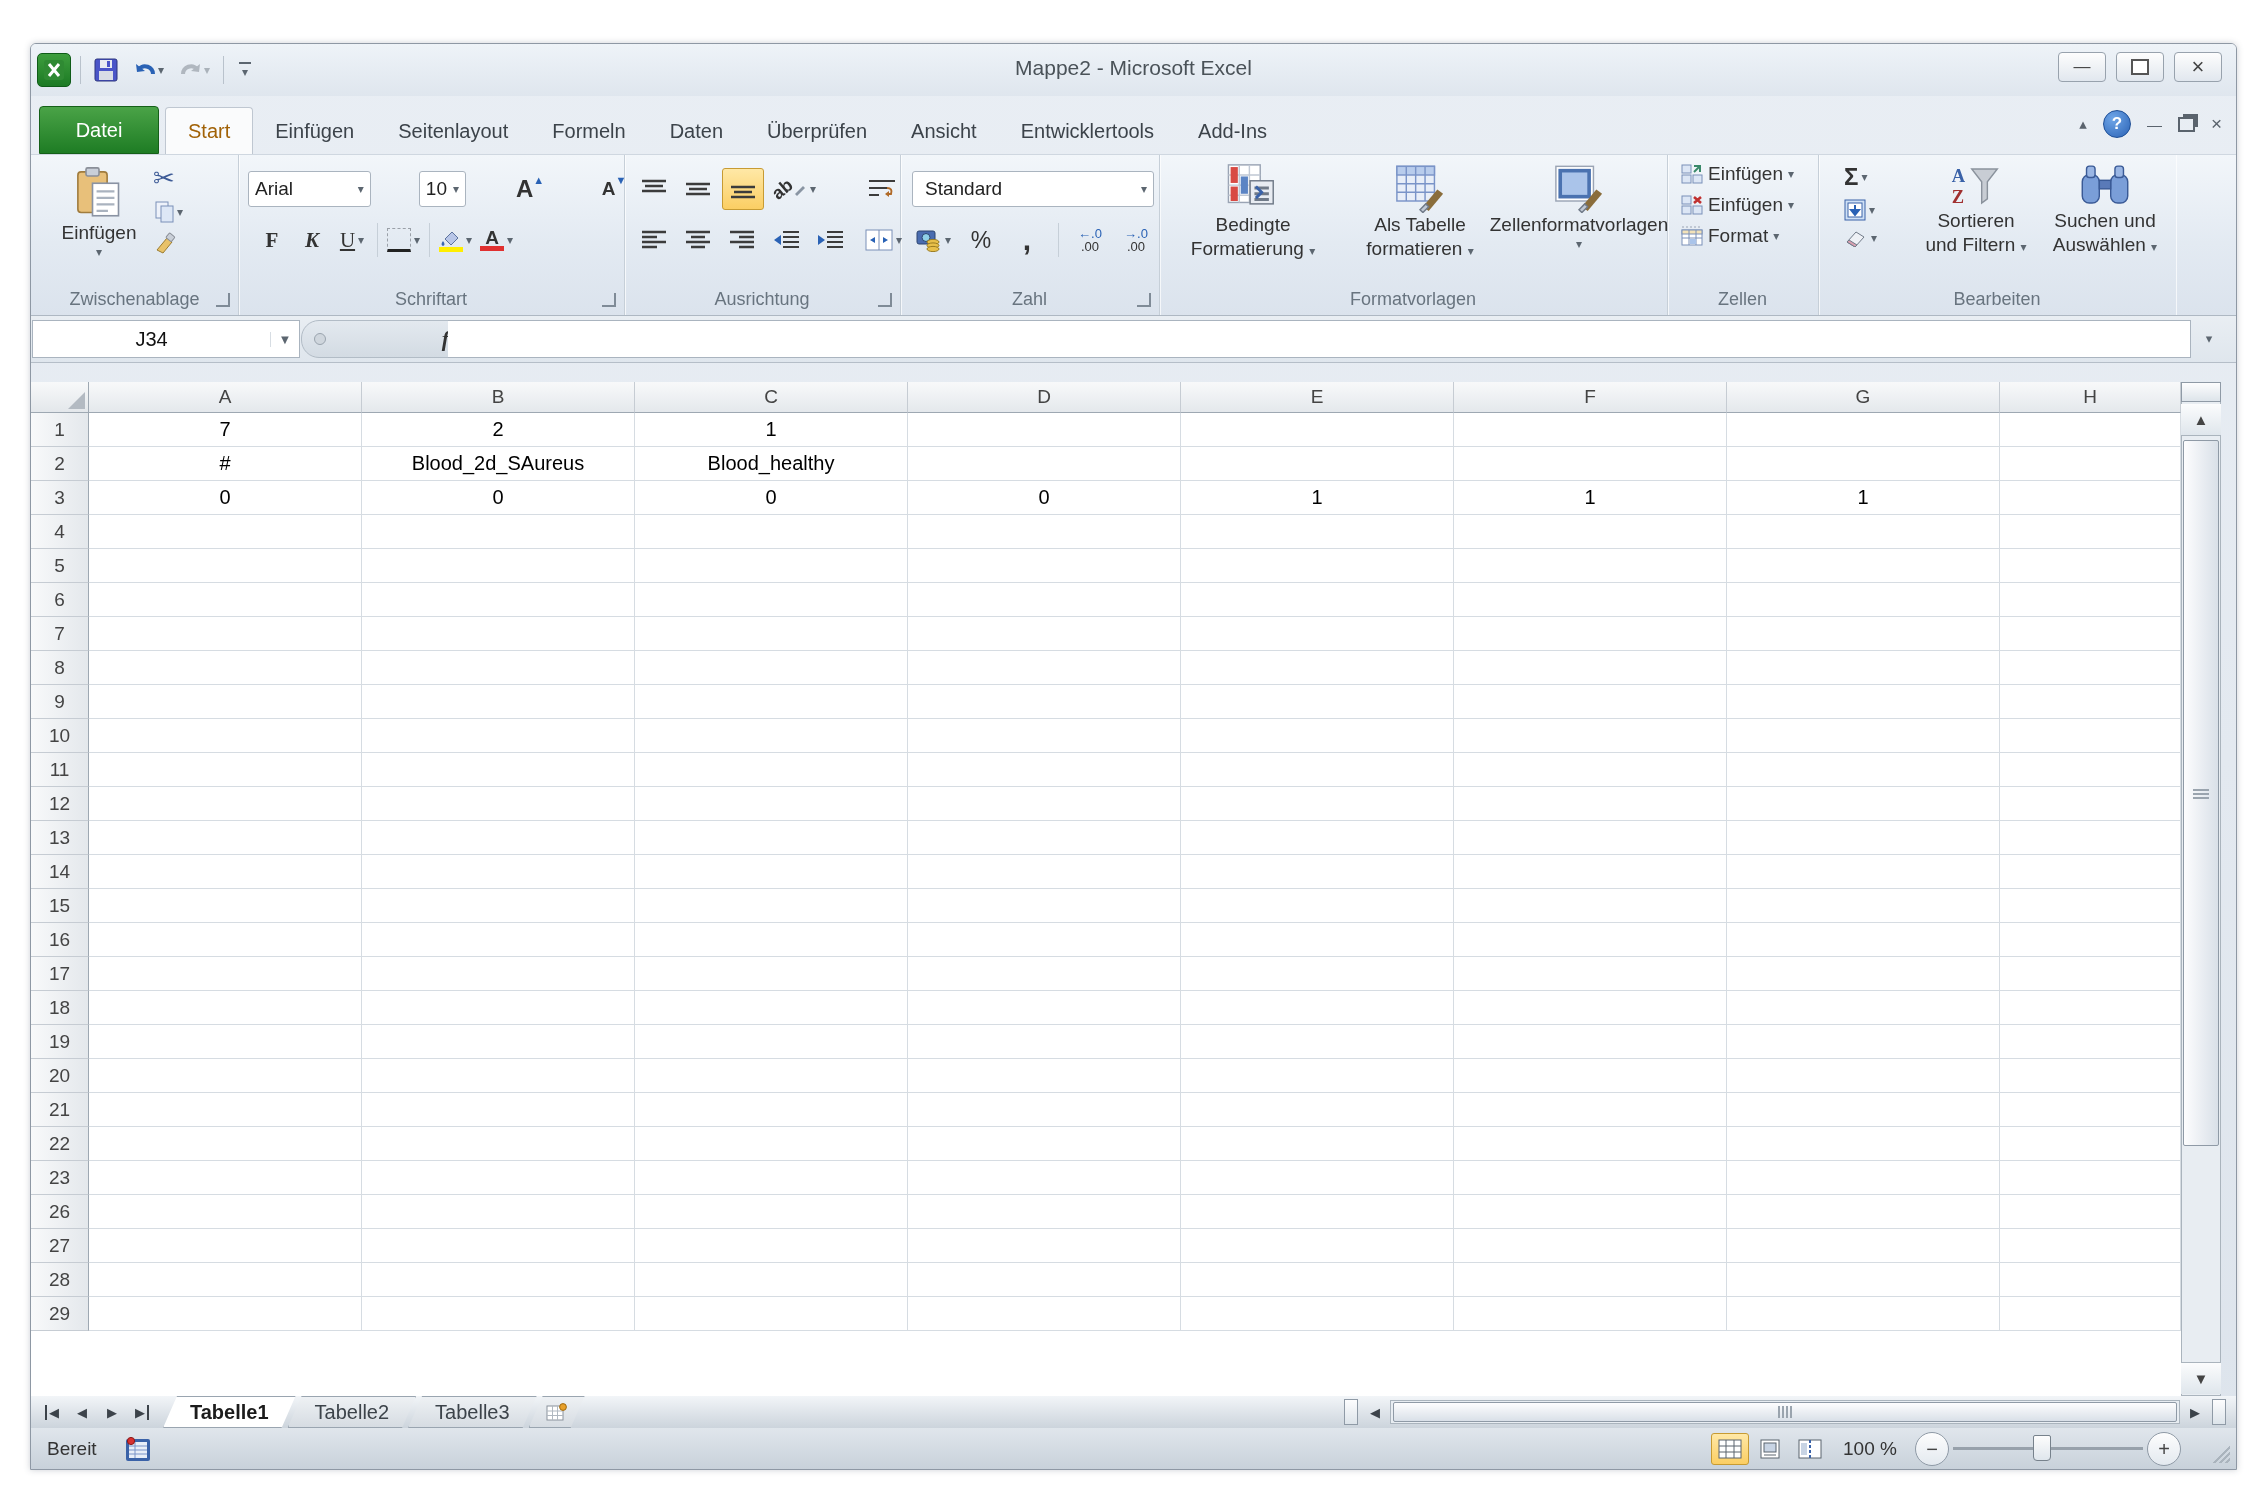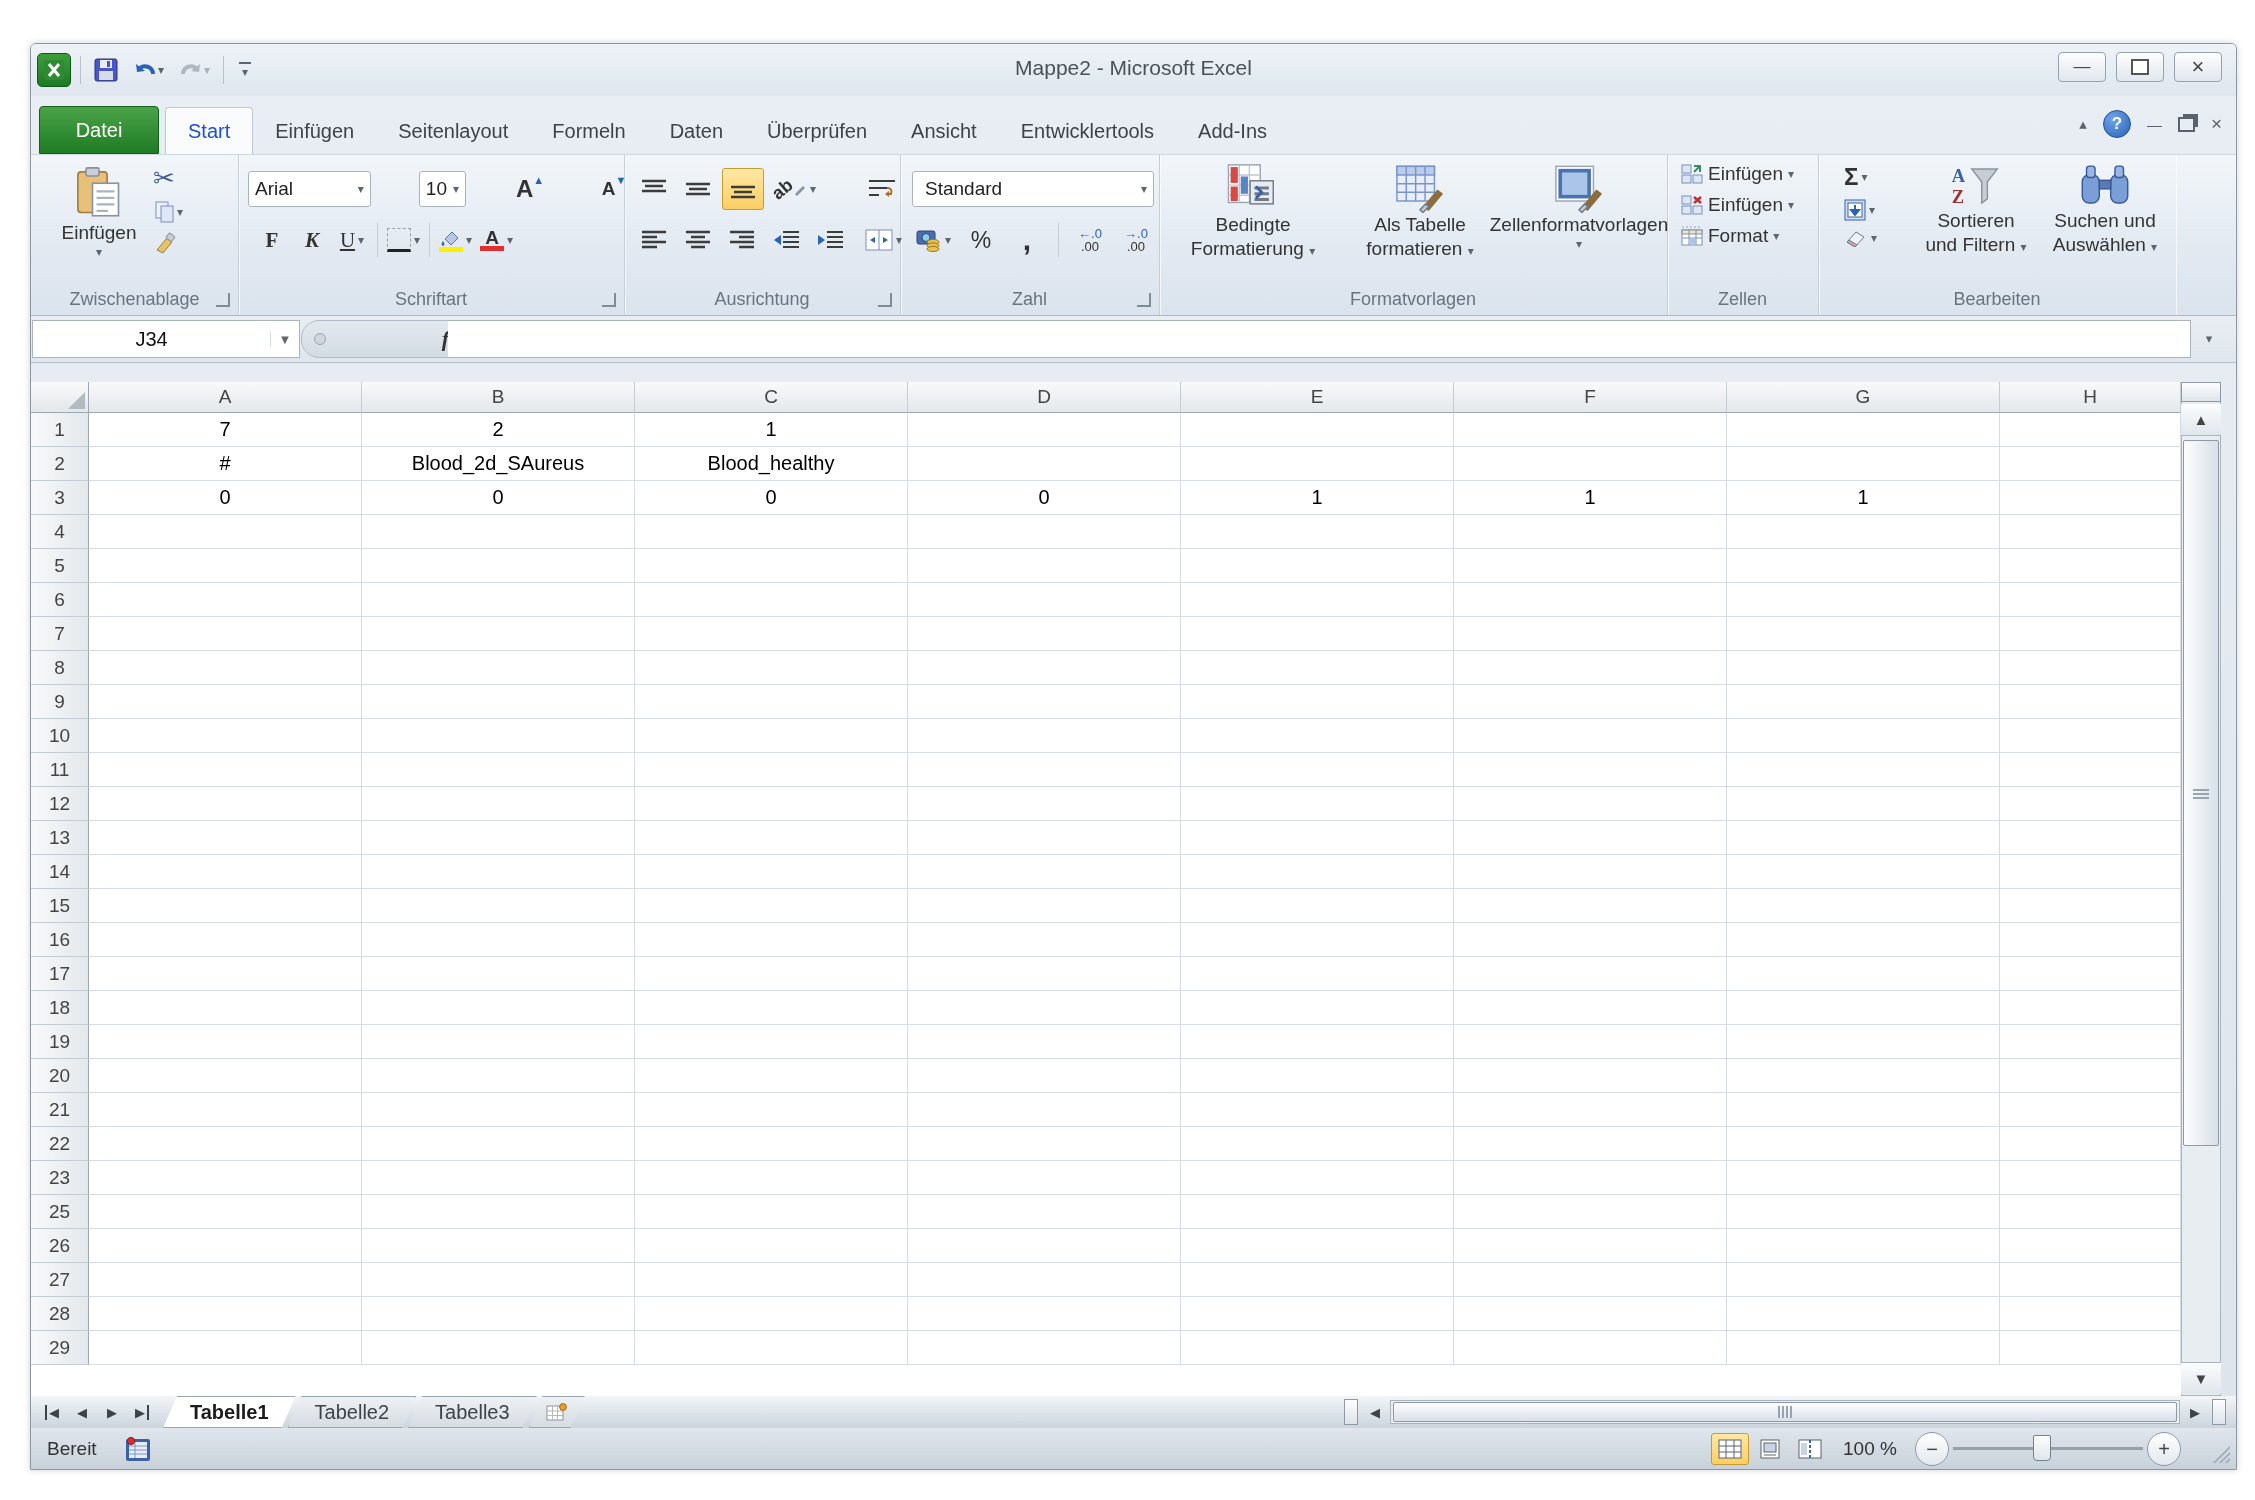--- a/index.html
+++ b/index.html
@@ -15,21 +15,21 @@
   .mini-arrow.dis{color:#aab2ba;}
   .excel-logo{width:32px;height:32px;border-radius:5px;background:linear-gradient(#3e9e3e,#1c7a24);border:1px solid #0f5c18;display:flex;align-items:center;justify-content:center;}
   .win-ctrls{position:absolute;top:8px;right:14px;display:flex;gap:10px;}
   .wbtn{width:46px;height:28px;border:1px solid #98a2ad;border-radius:4px;background:linear-gradient(#fdfdfd,#e1e7ee);display:flex;align-items:center;justify-content:center;font-size:17px;color:#444;}
   .maxglyph{width:14px;height:12px;border:2px solid #555;background:#fff;}
   
   .tabstrip{position:absolute;left:0;top:52px;width:100%;height:58px;}
   .tabs{position:absolute;left:8px;bottom:0;display:flex;align-items:flex-end;height:100%;}
   .ftab{height:46px;width:118px;display:flex;align-items:center;justify-content:center;color:#fff;font-size:20px;background:linear-gradient(#4aa347,#1e7c24);border:1px solid #156018;border-radius:4px 4px 0 0;margin-right:6px;}
   .rtab{height:46px;padding:0 22px;display:flex;align-items:center;font-size:20px;color:#3c434a;}
-  .rtab.active{background:#fafbfc;border:1px solid #bfc7d1;border-bottom:none;border-radius:4px 4px 0 0;color:#1d4ed8;}
+  .rtab.active{background:#fafbfc;border:1px solid #bfc7d1;border-bottom:none;border-radius:4px 4px 0 0;color:#a16207;}
   .strip-ctrls{position:absolute;right:14px;top:14px;display:flex;align-items:center;gap:16px;}
   .help-btn{width:26px;height:26px;border-radius:50%;background:radial-gradient(circle at 35% 30%,#6fa6e8,#2a62b5);color:#fff;font-size:17px;font-weight:bold;display:flex;align-items:center;justify-content:center;border:1px solid #1d4e96;}
   .sm-glyph{font-size:15px;color:#5a636d;}
   .sm-restore{width:13px;height:11px;border:2px solid #5a636d;box-shadow:4px -4px 0 -1px #5a636d;}
   
   .ribbon{position:absolute;left:0;top:110px;width:100%;height:160px;background:linear-gradient(#f2f6fa,#e3eaf2 55%,#dbe3ed);border-top:1px solid #cfd7e0;border-bottom:1px solid #aeb8c3;}
   .rgroup{position:absolute;top:0;height:100%;border-right:1px solid #c6cfd8;box-shadow:1px 0 0 rgba(255,255,255,.7);}
   .glabel{position:absolute;bottom:5px;left:0;width:100%;text-align:center;font-size:18px;color:#68747f;}
   .launcher{position:absolute;bottom:8px;right:8px;width:12px;height:12px;border-right:2px solid #7f8b97;border-bottom:2px solid #7f8b97;}
   .rrow1{position:absolute;top:12px;left:0;width:100%;height:44px;display:flex;align-items:center;gap:44px;}
@@ -773,31 +773,20 @@
           <div class="gcell" style="width: 273px;"></div>
           <div class="gcell" style="width: 273px;"></div>
           <div class="gcell" style="width: 273px;"></div>
           <div class="gcell" style="width: 273px;"></div>
           <div class="gcell" style="width: 273px;"></div>
           <div class="gcell" style="width: 273px;"></div>
           <div class="gcell" style="width: 273px;"></div>
           <div class="gcell" style="width: 181px;"></div>
         </div>
         <div class="grow">
-          <div class="rhead">25</div>
-          <div class="gcell" style="width: 273px;"></div>
-          <div class="gcell" style="width: 273px;"></div>
-          <div class="gcell" style="width: 273px;"></div>
-          <div class="gcell" style="width: 273px;"></div>
-          <div class="gcell" style="width: 273px;"></div>
-          <div class="gcell" style="width: 273px;"></div>
-          <div class="gcell" style="width: 273px;"></div>
-          <div class="gcell" style="width: 181px;"></div>
-        </div>
-        <div class="grow">
           <div class="rhead">26</div>
           <div class="gcell" style="width: 273px;"></div>
           <div class="gcell" style="width: 273px;"></div>
           <div class="gcell" style="width: 273px;"></div>
           <div class="gcell" style="width: 273px;"></div>
           <div class="gcell" style="width: 273px;"></div>
           <div class="gcell" style="width: 273px;"></div>
           <div class="gcell" style="width: 273px;"></div>
           <div class="gcell" style="width: 181px;"></div>
         </div>

